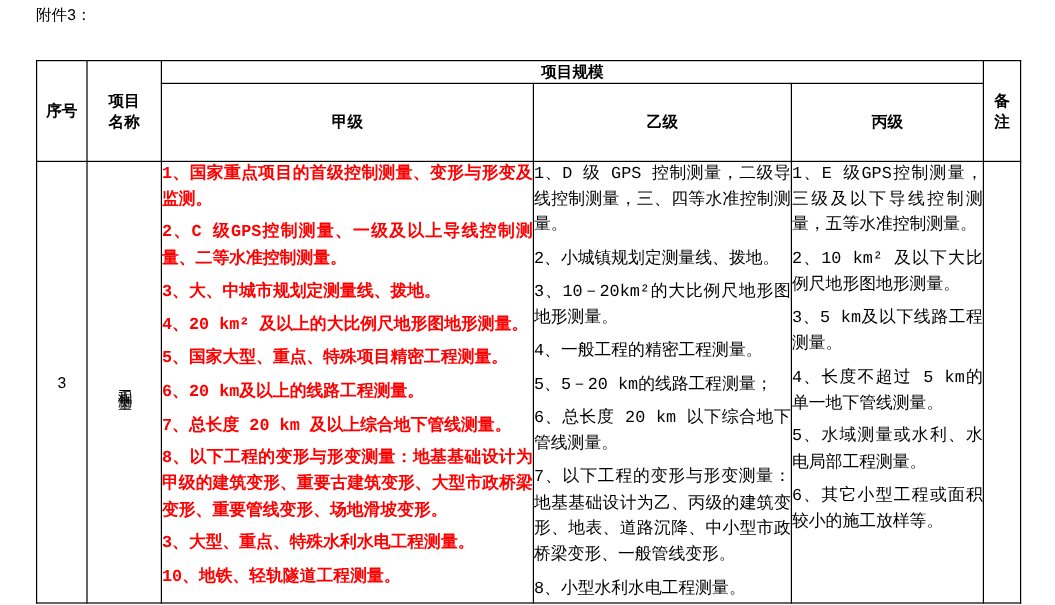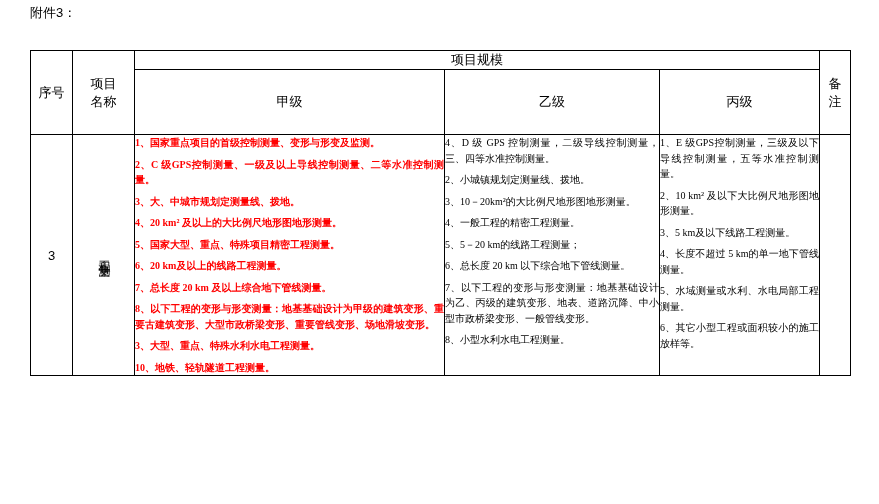--- a/index.html
+++ b/index.html
@@ -49,21 +49,21 @@
     table-layout: fixed;
   }
   table.main td, table.main th {
     border: 1px solid #000000;
     vertical-align: top;
     padding: 0;
   }
   .hdr {
     text-align: center;
     vertical-align: middle !important;
-    font-weight: normal;
+    font-weight: bold;
     font-size: 13px;
     font-family: "Liberation Sans", sans-serif;
     padding: 4px 2px;
   }
   .hdr-tall {
     height: 64px;
   }
   .col-seq { width: 42px; }
   .col-name { width: 62px; }
   .col-jia { width: 310px; }
@@ -85,23 +85,23 @@
   }
   .vert {
     writing-mode: vertical-rl;
     text-orientation: upright;
     display: inline-block;
     line-height: 1.15;
     letter-spacing: 2px;
   }
   .body-cell {
     padding: 6px 6px 6px 7px;
-    font-size: 10px;
+    font-size: 14px;
     line-height: 1.55;
-    font-family: Liberation Serif, serif;
+    font-family: Liberation Mono, monospace;
   }
   .body-cell p {
     margin: 0 0 6px 0;
     text-align: justify;
   }
   .body-cell p:last-child { margin-bottom: 0; }
   .red-bold {
     color: #ff0000;
     font-weight: bold;
   }
@@ -165,21 +165,21 @@
           <p class="red-bold">3、大、中城市规划定测量线、拨地。</p>
           <p class="red-bold">4、20 km² 及以上的大比例尺地形图地形测量。</p>
           <p class="red-bold">5、国家大型、重点、特殊项目精密工程测量。</p>
           <p class="red-bold">6、20 km及以上的线路工程测量。</p>
           <p class="red-bold">7、总长度 20 km 及以上综合地下管线测量。</p>
           <p class="red-bold">8、以下工程的变形与形变测量：地基基础设计为甲级的建筑变形、重要古建筑变形、大型市政桥梁变形、重要管线变形、场地滑坡变形。</p>
           <p class="red-bold">3、大型、重点、特殊水利水电工程测量。</p>
           <p class="red-bold">10、地铁、轻轨隧道工程测量。</p>
         </td>
         <td class="body-cell">
-          <p>4、D 级 GPS 控制测量，二级导线控制测量，三、四等水准控制测量。</p>
+          <p>1、D 级 GPS 控制测量，二级导线控制测量，三、四等水准控制测量。</p>
           <p>2、小城镇规划定测量线、拨地。</p>
           <p>3、10－20km²的大比例尺地形图地形测量。</p>
           <p>4、一般工程的精密工程测量。</p>
           <p>5、5－20 km的线路工程测量；</p>
           <p>6、总长度 20 km 以下综合地下管线测量。</p>
           <p>7、以下工程的变形与形变测量：地基基础设计为乙、丙级的建筑变形、地表、道路沉降、中小型市政桥梁变形、一般管线变形。</p>
           <p>8、小型水利水电工程测量。</p>
         </td>
         <td class="body-cell">
           <p>1、E 级GPS控制测量，三级及以下导线控制测量，五等水准控制测量。</p>

